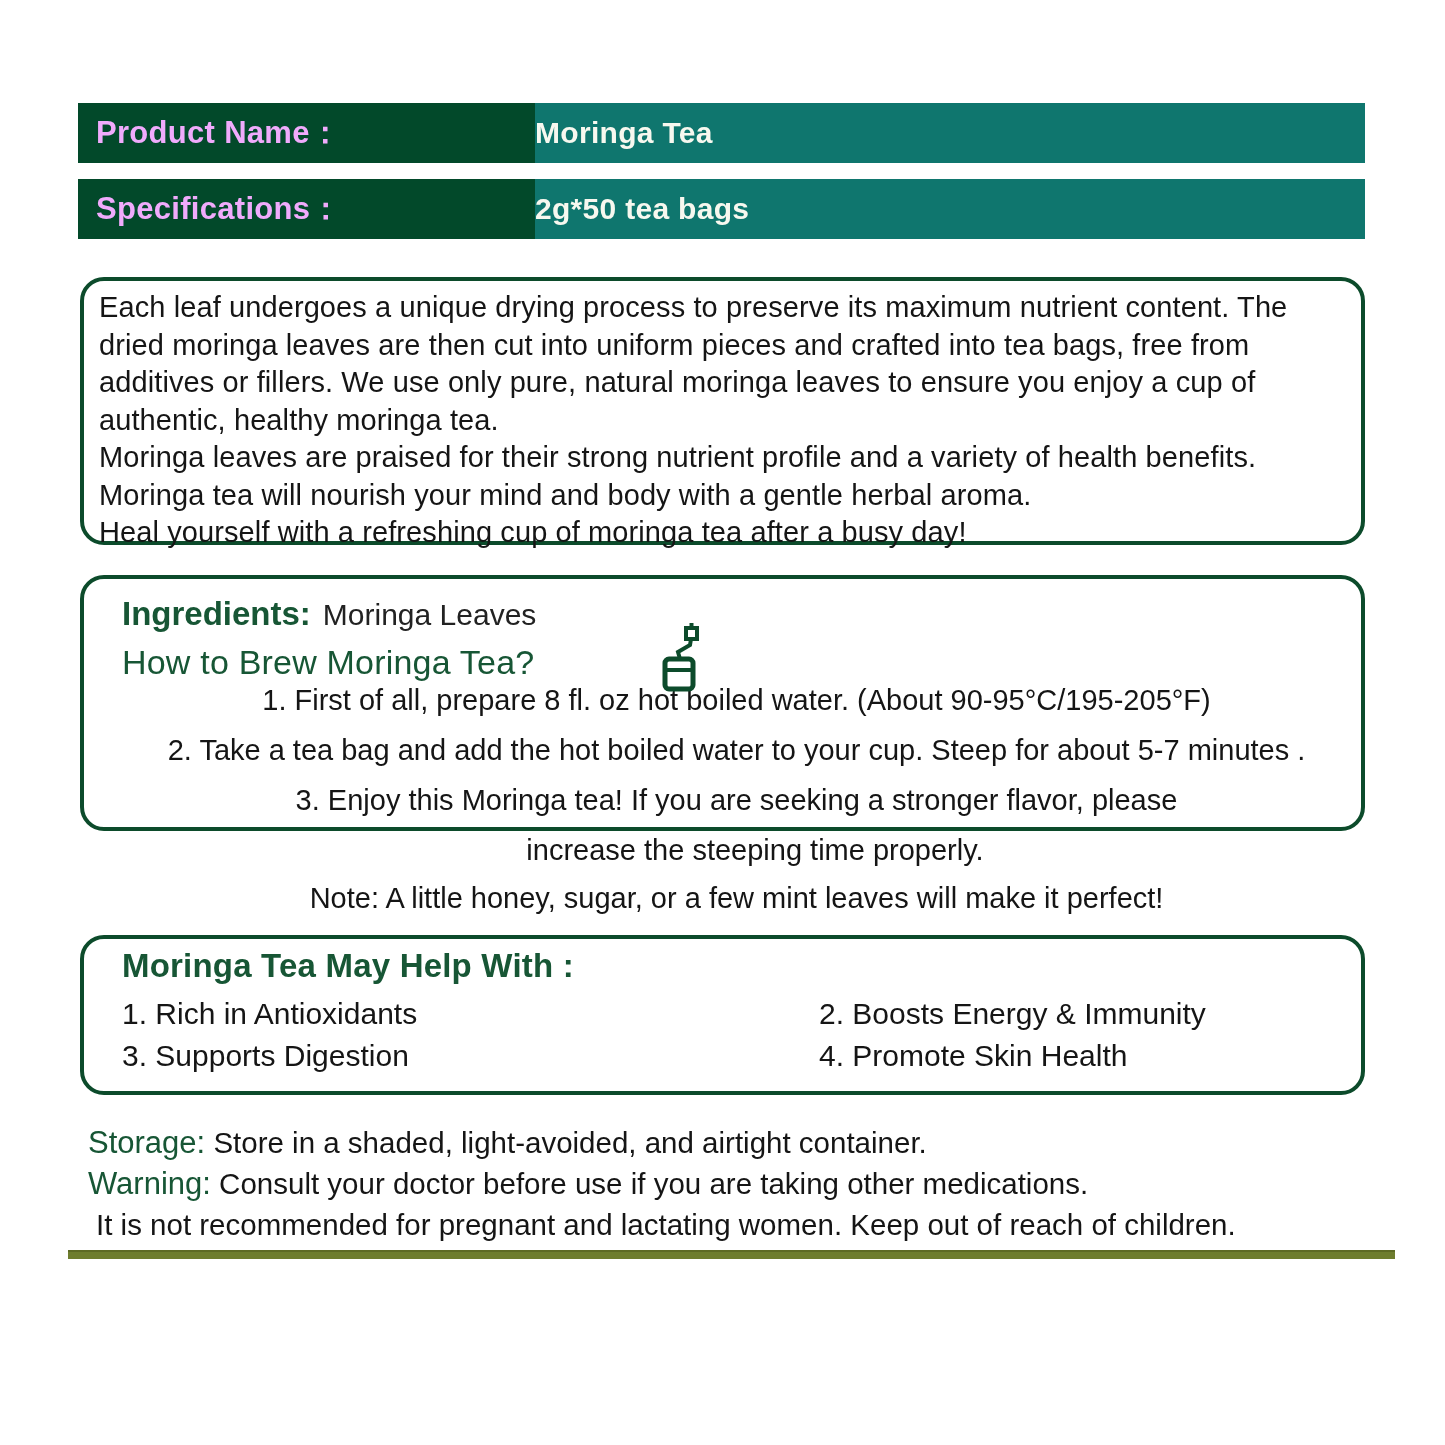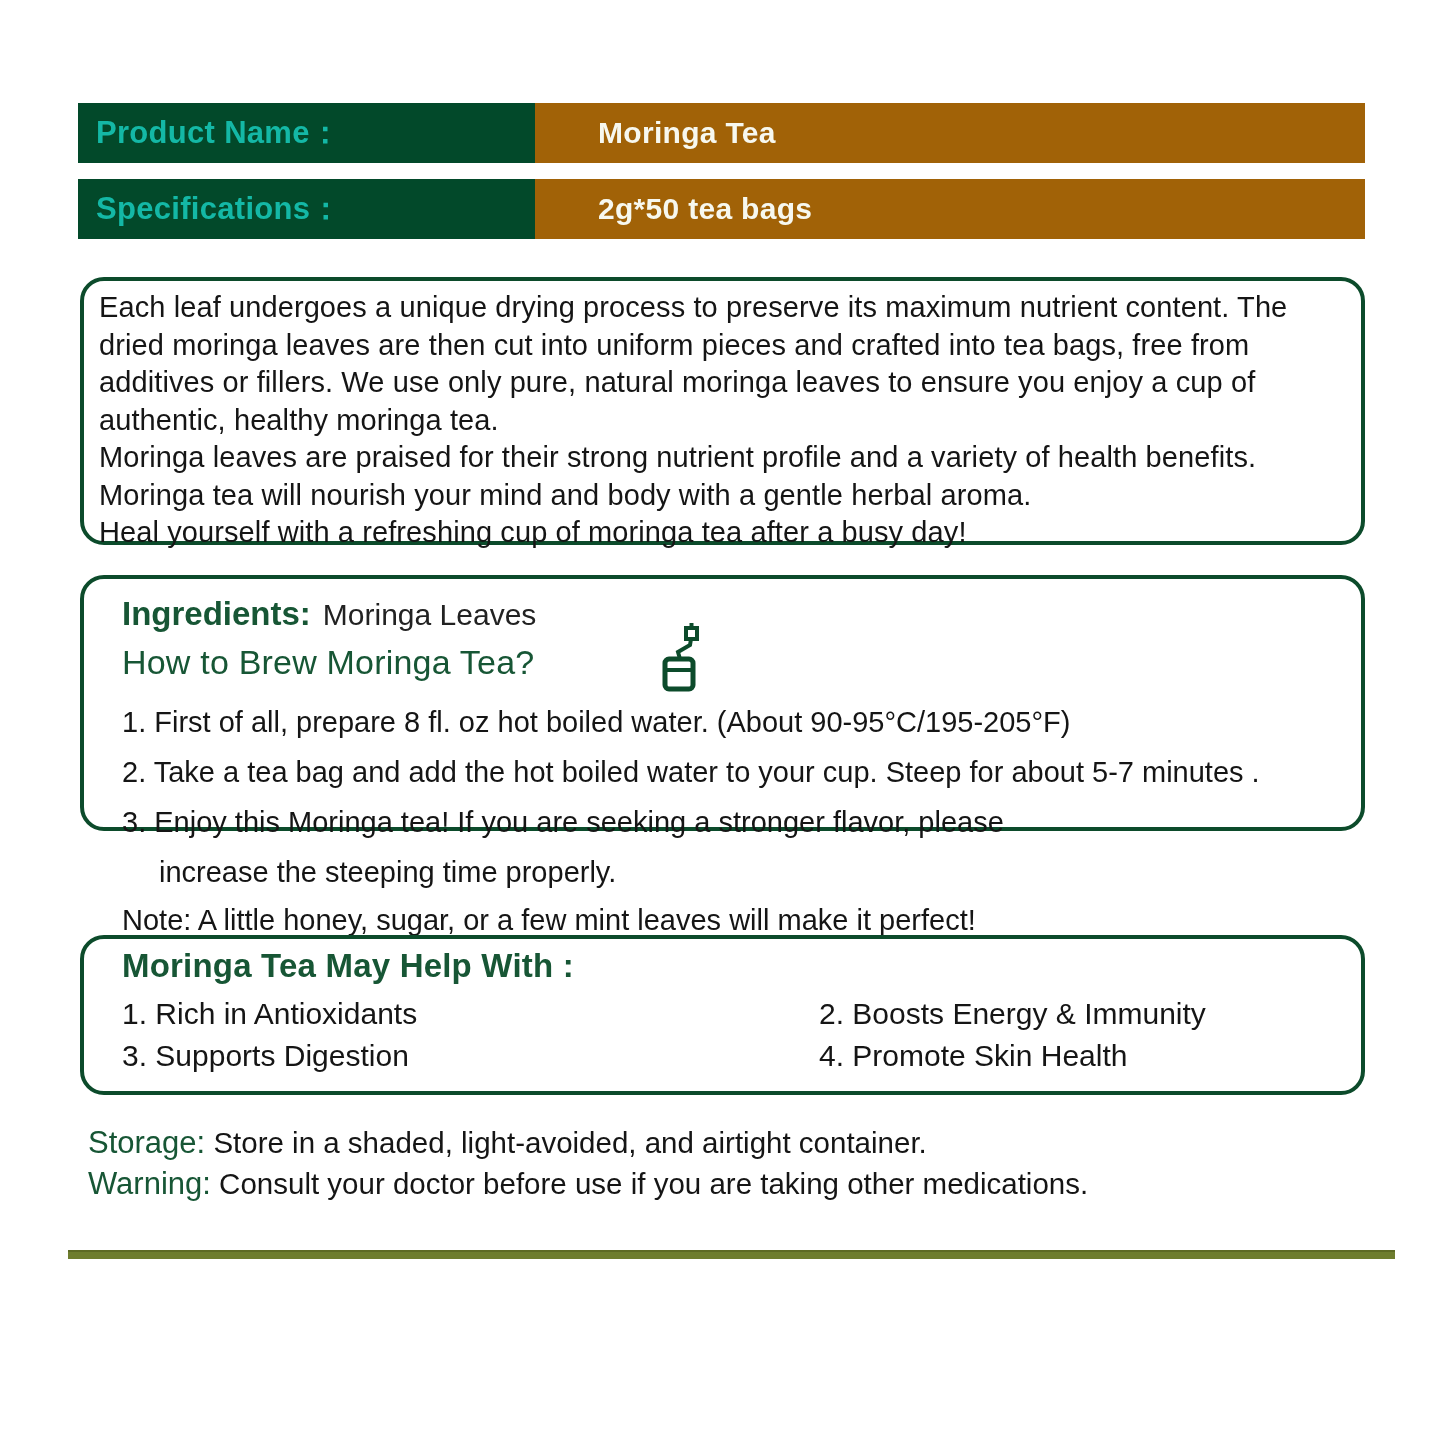--- a/index.html
+++ b/index.html
@@ -13,30 +13,30 @@
   .page { position: absolute; inset: 0; }
 
   
   .hdr-row {
     position: absolute; left: 78px; width: 1287px; height: 60px;
     display: flex;
   }
   .hdr-row.r1 { top: 103px; }
   .hdr-row.r2 { top: 179px; }
   .hdr-label {
-    width: 457px; background: #02492a; color: #14b8a6;
+    width: 457px; background: #02492a; color: #f0abfc;
     font-size: 31px; font-weight: bold;
     display: flex; align-items: center; padding-left: 18px;
     letter-spacing: 0.3px;
     text-align: center;
   }
   .hdr-value {
-    flex: 1; background: #a16207; color: #f7f8ef;
+    flex: 1; background: #0f766e; color: #f7f8ef;
     font-size: 30px; font-weight: bold;
-    display: flex; align-items: center; padding-left: 63px;
+    display: flex; align-items: center; 
     letter-spacing: 0.3px;
   }
 
   
   .round-box {
     position: absolute; left: 80px; width: 1285px;
     border: 4px solid #0c4b2b; border-radius: 24px;
     background: #ffffff;
   }
   .box-desc { top: 277px; height: 268px; padding: 8px 12px 0 15px; }
@@ -49,21 +49,21 @@
   .ingredients-line { font-size: 30px; }
   .ingredients-label { color: #175635; font-weight: bold; font-size: 33px; }
   .ingredients-value { color: #222222; font-size: 30px; margin-left: 12px; }
   .brew-title {
     margin-top: 10px; font-size: 34px; font-weight: normal; color: #175635;
     letter-spacing: 0.2px;
   }
   .teabag-icon {
     position: absolute; left: 572px; top: 42px; width: 48px; height: 76px;
   }
-  .steps { margin-top: 22px; }
+  .steps { margin-top: 0; text-align: center; }
   .step {
     font-size: 29px; line-height: 36px; margin-bottom: 14px;
     white-space: nowrap; color: #151515;
   }
   .step.cont { padding-left: 37px; }
   .note-line {
     font-size: 29px; color: #151515; margin-top: 4px; white-space: nowrap;
   }
 
   .box-benefits { top: 935px; height: 160px; padding: 8px 10px 0 38px; }
@@ -143,17 +143,18 @@
     </div>
   </div>
 
   <div class="footer">
     <div>
       <span class="lbl">Storage:</span><span> Store in a shaded, light-avoided, and airtight container.</span>
     </div>
     <div>
       <span class="lbl">Warning:</span><span> Consult your doctor before use if you are taking other medications.</span>
     </div>
+    <div class="indent">It is not recommended for pregnant and lactating women. Keep out of reach of children.</div>
   </div>
 
   <div class="bottom-rule"></div>
 
 </div>
 
 </body></html>

